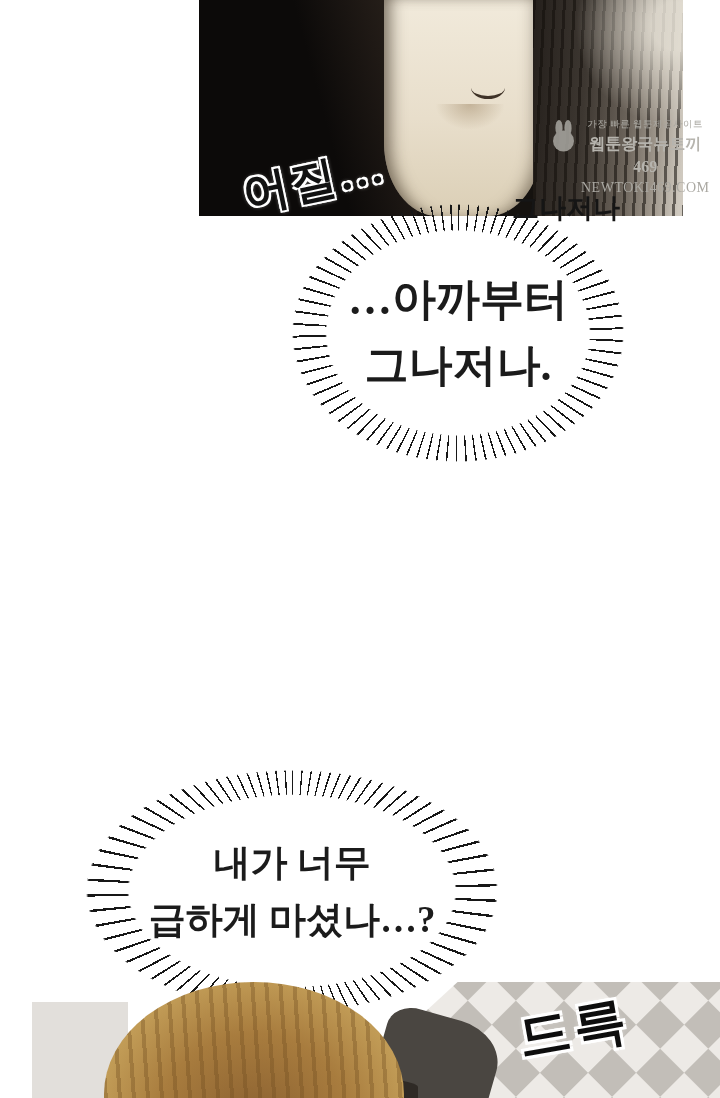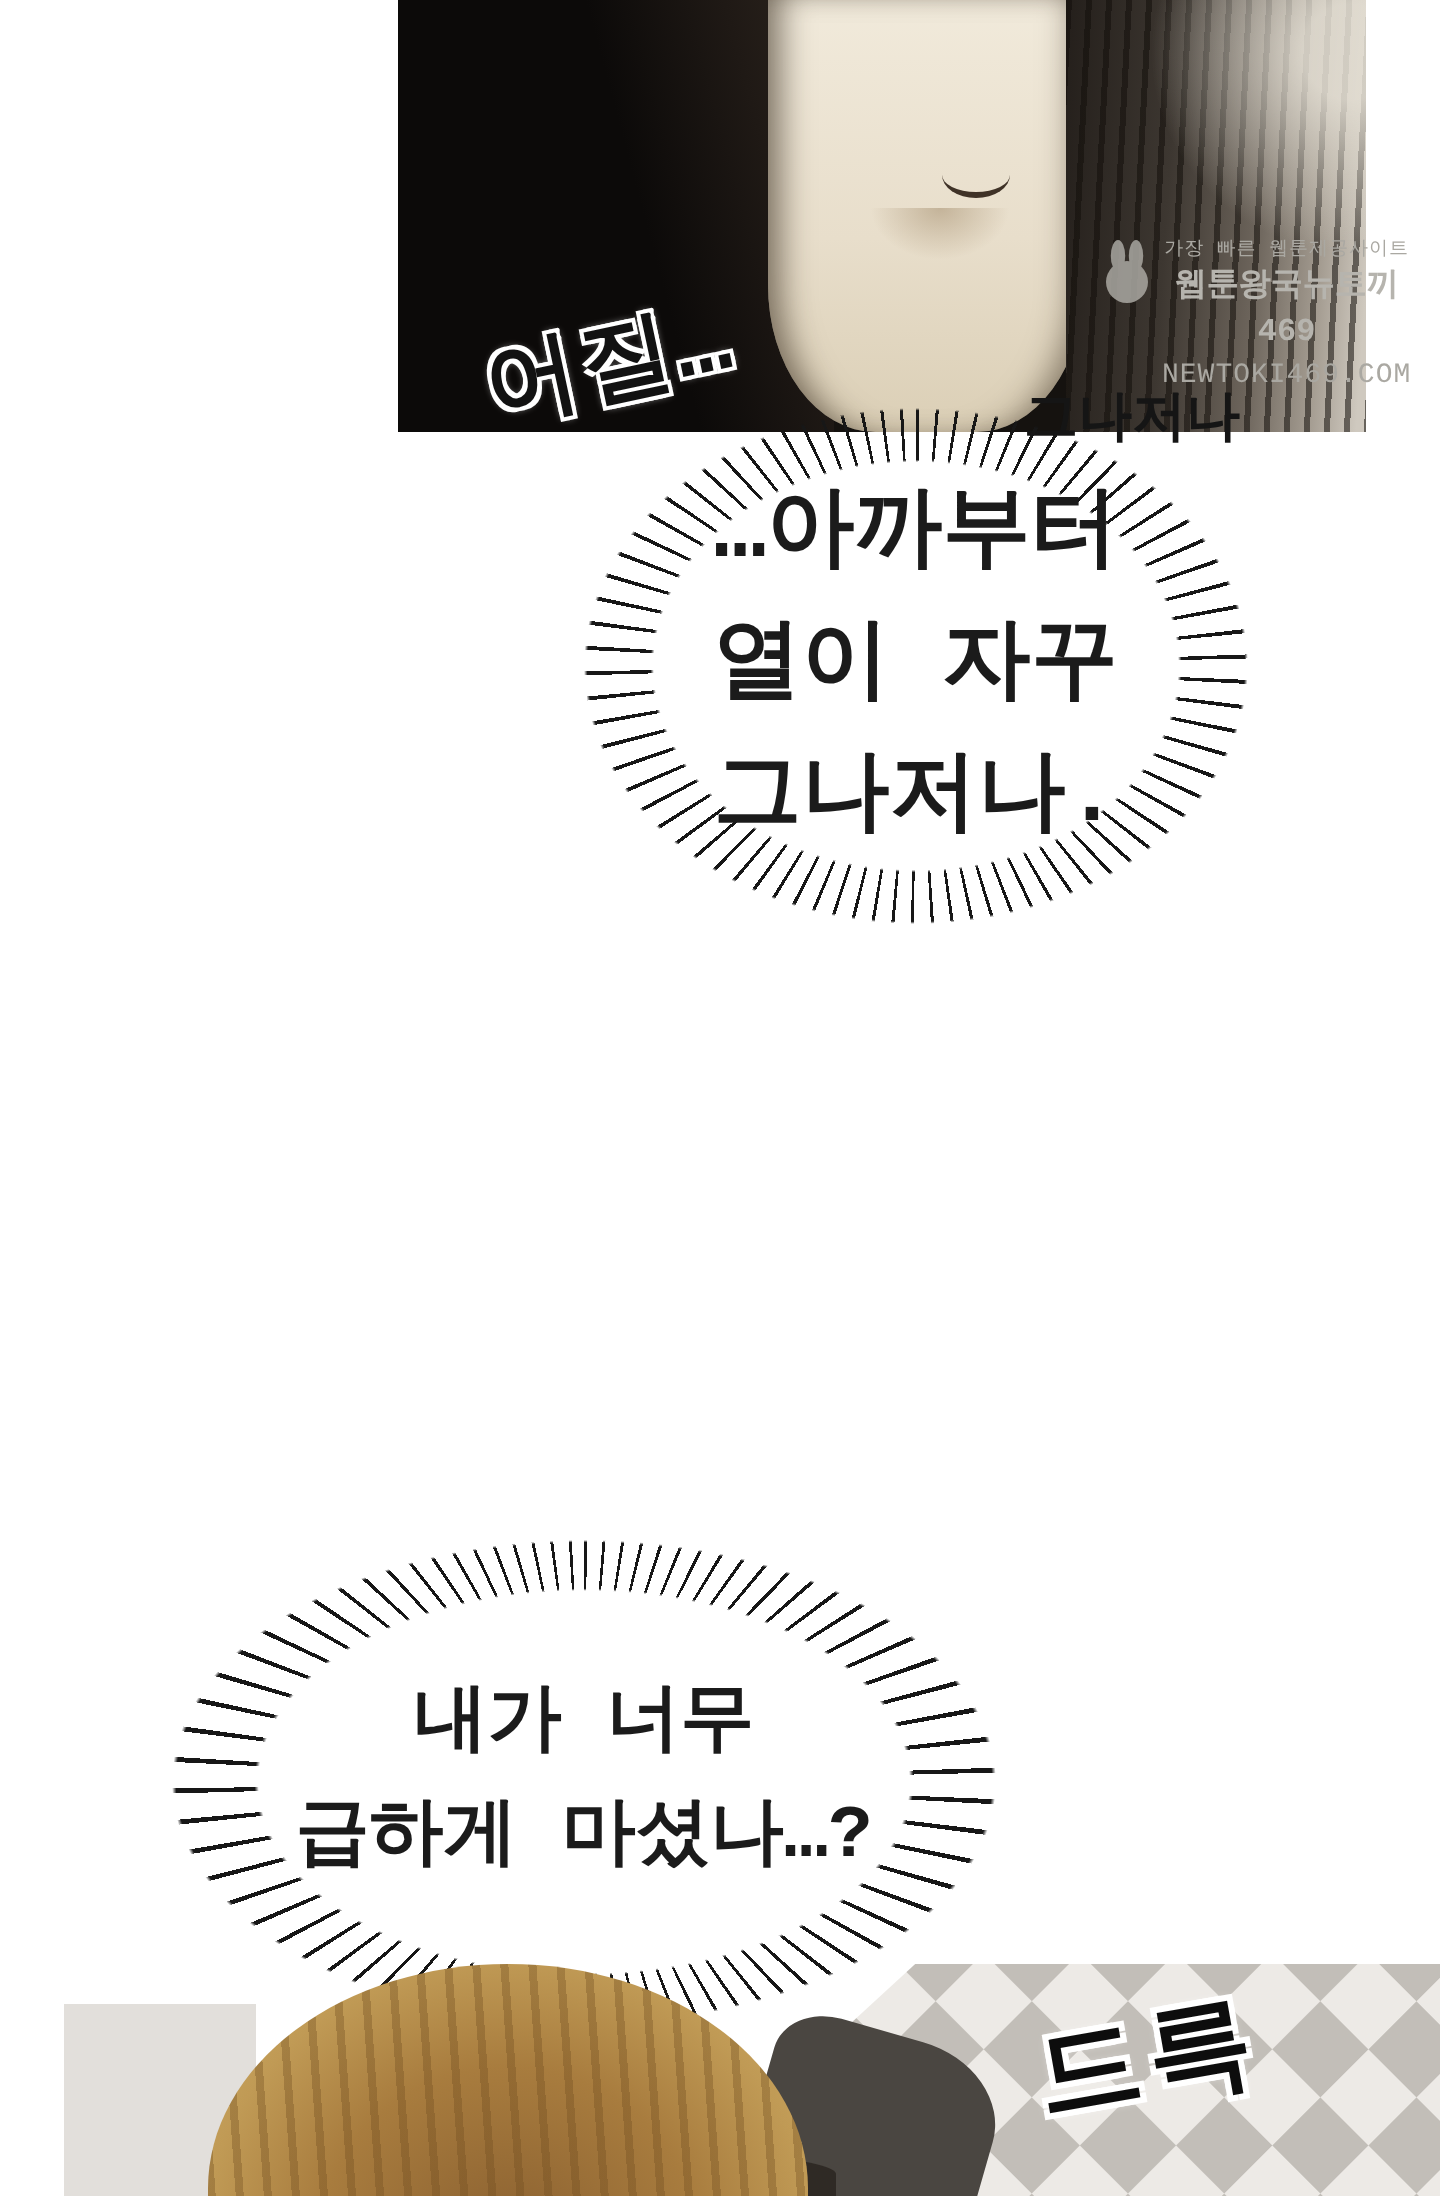--- a/index.html
+++ b/index.html
@@ -1,19 +1,19 @@
 <!DOCTYPE html>
 <html><head>
 <meta charset="utf-8">
 <style>
   html,body{margin:0;padding:0;background:#ffffff;}
   .page{
     position:relative;width:720px;height:1098px;margin:0 auto;
     background:#ffffff;overflow:hidden;
-    font-family:Liberation Mono, monospace;
+    font-family:Liberation Serif, serif;
   }
   .abs{position:absolute;}
 
   
   .top-panel{left:199px;top:0;width:484px;height:216px;background:#15120f;overflow:hidden;}
   .hair-left{left:0;top:0;width:45%;height:100%;
     background:linear-gradient(75deg,#0c0a09 55%,#1f1915 80%,#2d251e 100%);}
   .char-skin{left:185px;top:0;width:158px;height:216px;
     background:linear-gradient(180deg,#f1eadb 0%,#e8decb 55%,#dbcfb6 100%);
     border-radius:0 0 34% 34%;
@@ -105,21 +105,20 @@
     </span>
   </div>
 
   <div class="abs sfx-dizzy">어질…</div>
   <div class="abs caption-aside">그나저나</div>
 
   <div class="bubble bubble-1">
     <div class="rays"></div>
     <div class="btext">
       <span>…아까부터</span>
-      <span>열이 자꾸</span>
       <span>그나저나.</span>
     </div>
   </div>
 
   <div class="bubble bubble-2">
     <div class="rays"></div>
     <div class="btext">
       <span>내가 너무</span>
       <span>급하게 마셨나…?</span>
     </div>

